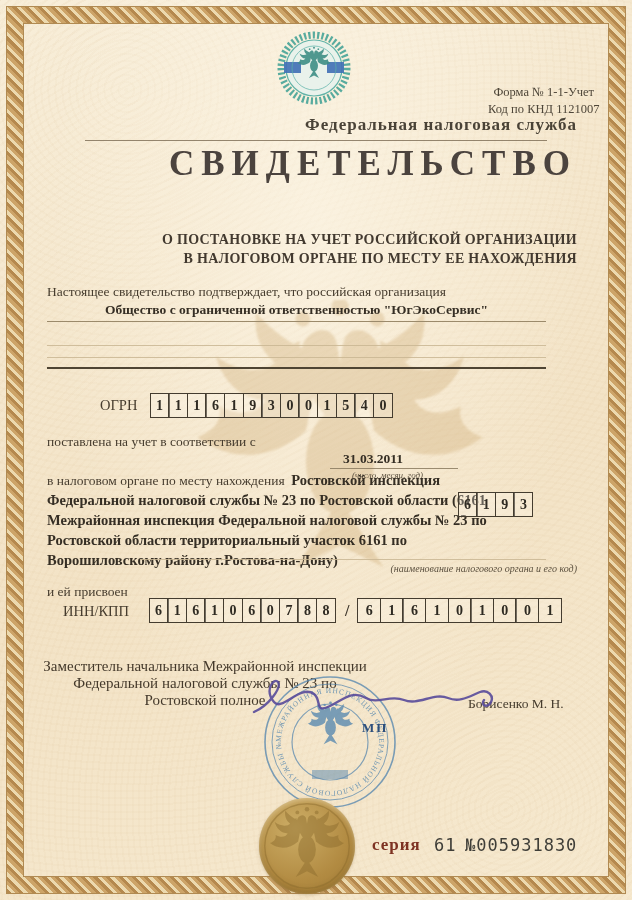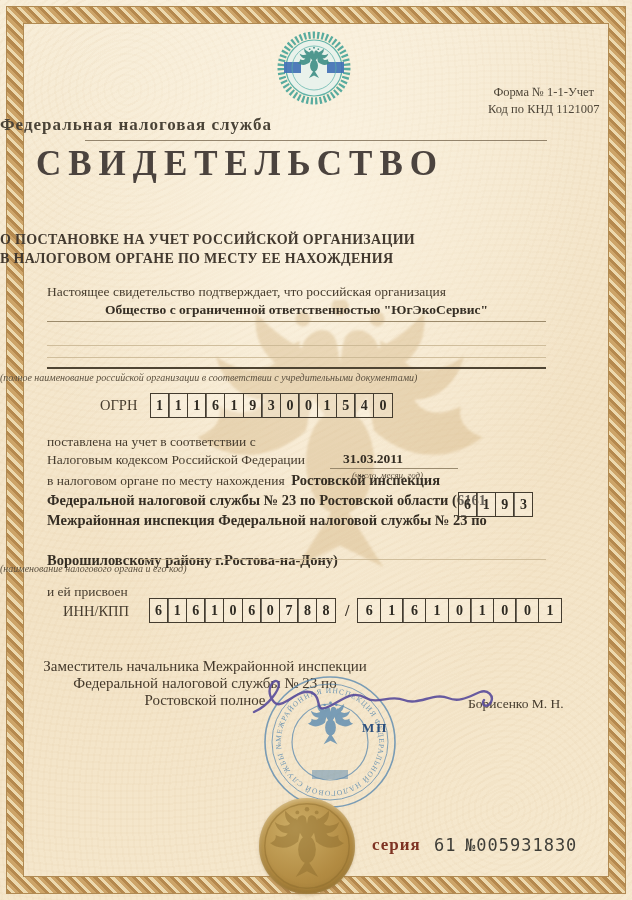--- a/index.html
+++ b/index.html
@@ -12,21 +12,21 @@
       repeating-radial-gradient(circle at 80% 90%, rgba(205,170,120,.05) 0 2px, rgba(0,0,0,0) 2px 6px),
       linear-gradient(160deg,#f8eed9 0%,#f3e3c6 55%,#f6e9cf 100%);
   }
   .frame{
     position:absolute; inset:7px; pointer-events:none;
     border:16px solid #cfa96f;
     border-image:repeating-linear-gradient(45deg,#b5894e 0 3px,#ecd9ae 3px 6px,#cda468 6px 9px) 16;
     box-shadow:0 0 0 1px #b08a52, inset 0 0 0 1px #b08a52;
   }
   .abs{position:absolute;text-align:center;}
-  .ctr{left:0;width:577px;text-align:left;}
+  .ctr{left:0;width:577px;text-align:right;}
   .meta{font-size:12.5px;color:#4e4639;line-height:17px;}
   .agency{font-size:17px;font-weight:bold;letter-spacing:1px;color:#4a4337;}
   .rule{position:absolute;height:1px;background:#7b6a52;opacity:.8;}
   .rule-faint{position:absolute;height:1px;background:#c9b693;opacity:.85;}
   .rule-thick{position:absolute;height:2px;background:#4e4433;}
   .title{font-size:35px;font-weight:bold;letter-spacing:7px;color:#4b433e;}
   .subtitle{font-size:14px;font-weight:bold;color:#42392f;letter-spacing:.3px;}
   .body-text{font-size:13.5px;color:#463c2e;}
   .bold{font-weight:bold;color:#352e24;}
   .caption{font-style:italic;font-size:10px;color:#5a4f3e;}
@@ -95,61 +95,60 @@
     </svg>
   </div>
 
   <div class="abs meta" style="left:488px;top:84px;">
     <div>Форма № 1-1-Учет</div>
     <div>Код по КНД 1121007</div>
   </div>
 
   <div class="abs ctr agency" style="top:115px;">Федеральная налоговая служба</div>
   <div class="rule" style="left:85px;top:140px;width:462px;"></div>
-  <div class="abs ctr title" style="top:144px;padding-left:36px;">СВИДЕТЕЛЬСТВО</div>
+  <div class="abs ctr title" style="top:144px;">СВИДЕТЕЛЬСТВО</div>
 
   <div class="abs ctr subtitle" style="top:232px;">О ПОСТАНОВКЕ НА УЧЕТ РОССИЙСКОЙ ОРГАНИЗАЦИИ</div>
   <div class="abs ctr subtitle" style="top:251px;">В НАЛОГОВОМ ОРГАНЕ  ПО МЕСТУ ЕЕ НАХОЖДЕНИЯ</div>
 
   <div class="abs body-text" style="left:47px;top:284px;">Настоящее свидетельство подтверждает, что российская организация</div>
   <div class="abs body-text bold" style="left:47px;top:302px;width:499px;border-bottom:1px solid #9b8a6b;padding-bottom:3px;">Общество с ограниченной ответственностью "ЮгЭкоСервис"</div>
   <div class="rule-faint" style="left:47px;top:345px;width:499px;"></div>
   <div class="rule-faint" style="left:47px;top:357px;width:499px;"></div>
   <div class="rule-thick" style="left:47px;top:367px;width:499px;"></div>
-  <div class="abs ctr caption" style="top:372px;">(полное наименование российской организации в соответствии с учредительными документами)</div>
 
   <div class="abs label" style="left:100px;top:397px;">ОГРН</div>
   <div class="abs boxrow" style="left:151px;top:393px;">
     <span class="cell">1</span>
     <span class="cell">1</span>
     <span class="cell">1</span>
     <span class="cell">6</span>
     <span class="cell">1</span>
     <span class="cell">9</span>
     <span class="cell">3</span>
     <span class="cell">0</span>
     <span class="cell">0</span>
     <span class="cell">1</span>
     <span class="cell">5</span>
     <span class="cell">4</span>
     <span class="cell">0</span>
   </div>
 
   <div class="abs body-text" style="left:47px;top:434px;">поставлена на учет в соответствии с</div>
-  <div class="abs body-text" style="left:47px;top:452px;">Налоговым кодексом Российской Федерации</div>
   <div class="abs body-text bold" style="left:343px;top:451px;">31.03.2011</div>
   <div class="rule-faint" style="left:330px;top:468px;width:128px;background:#8a7a5f;"></div>
   <div class="abs caption-sm" style="left:352px;top:470px;">(число, месяц, год)</div>
 
   <div class="abs body-text" style="left:47px;top:472px;">
     <span>в налоговом органе по месту нахождения</span>&nbsp;
     <span class="bold" style="font-size:14.5px;">Ростовской инспекция</span>
   </div>
   <div class="abs body-text bold" style="left:47px;top:492px;font-size:14.5px;">Федеральной налоговой службы № 23 по Ростовской области (6161</div>
   <div class="abs body-text bold" style="left:47px;top:512px;font-size:14.5px;">Межрайонная инспекция Федеральной налоговой службы № 23 по</div>
+  <div class="abs body-text bold" style="left:47px;top:532px;font-size:14.5px;">Ростовской области территориальный участок 6161 по</div>
   <div class="abs body-text bold" style="left:47px;top:552px;font-size:14.5px;">Ворошиловскому району г.Ростова-на-Дону)</div>
 
   <div class="abs boxrow" style="left:459px;top:492px;">
     <span class="cell">6</span>
     <span class="cell">1</span>
     <span class="cell">9</span>
     <span class="cell">3</span>
   </div>
 
   <div class="rule-faint" style="left:140px;top:559px;width:406px;"></div>

